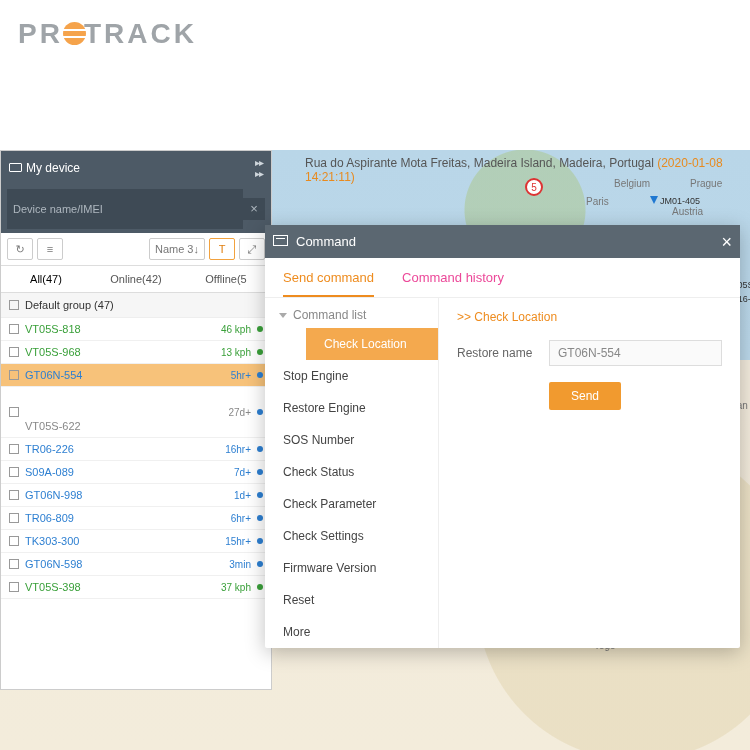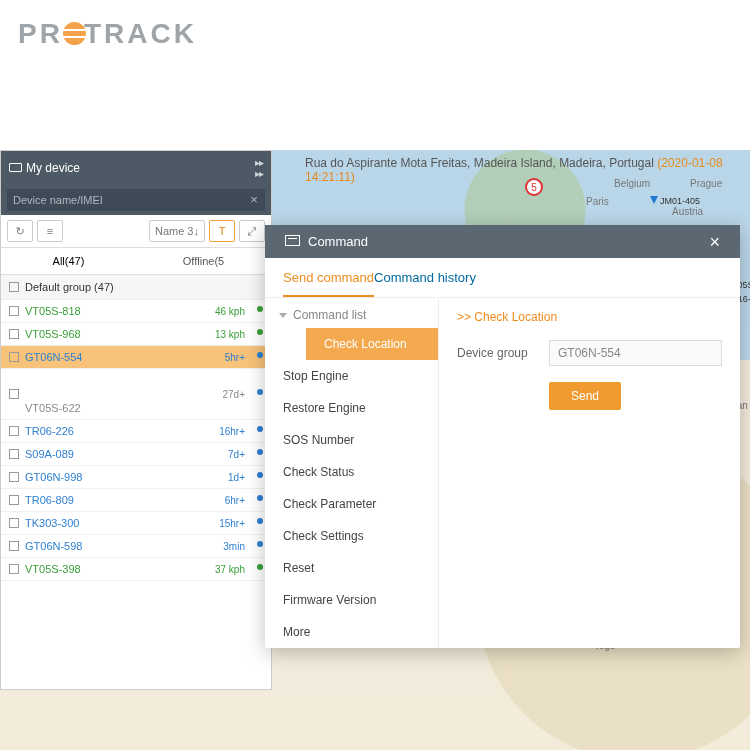--- a/index.html
+++ b/index.html
@@ -22,57 +22,57 @@
   .addr-balloon{position:absolute; top:156px; left:305px; font-size:12px; color:#555;}
   .addr-balloon .ts{color:#e88a1e;}
   .balloon-num{position:absolute; top:178px; left:525px; width:18px;height:18px;border-radius:50%;border:2px solid #d33;color:#d33;font-size:10px;line-height:16px;text-align:center;background:#fff;}
 
   
   .sidebar { position:absolute; top:150px; left:0; width:272px; background:#fff; height:540px; border:1px solid #ccc; }
   .sb-head{ background:#4d5a66; color:#fff; font-size:12px; padding:6px 8px; display:flex; align-items:center; justify-content:space-between;}
   .sb-head .lap{width:13px;height:9px;border:1px solid #fff;border-radius:1px; display:inline-block;margin-right:4px; position:relative;}
   .sb-head .collapse{font-size:10px; letter-spacing:-1px; cursor:pointer; color:#cfd6dc;}
   .sb-search{display:flex;align-items:center;padding:4px 6px;background:#4d5a66;}
-  .sb-search input{flex:1;height:22px;border:none;background:#3e4a55;color:#fff;padding:0 6px;font-size:11px;}
+  .sb-search input{flex:1;height:40px;border:none;background:#3e4a55;color:#fff;padding:0 6px;font-size:11px;}
   .sb-search input::placeholder{color:#aeb7bf;}
   .sb-search .x{width:22px;height:22px;line-height:22px;text-align:center;color:#aeb7bf;background:#3e4a55;cursor:pointer;font-size:13px;}
   .sb-tools{display:flex;align-items:center;gap:4px;padding:5px 6px;border-bottom:1px solid #ddd;}
   .tool{border:1px solid #ccc;height:22px;min-width:26px;line-height:20px;text-align:center;font-size:11px;color:#777;background:#fff;cursor:pointer;border-radius:2px;padding:0 5px;}
   .tool.t{border-color:#f2a23e;color:#e07f10;padding:0 6px;}
   .tool.sort{margin-left:auto;}
   .sb-tabs{display:flex;border-bottom:1px solid #ddd;font-size:11px;}
   .sb-tab{flex:1;text-align:center;padding:7px 0;color:#555;cursor:pointer;}
   .sb-tab.active{color:#000;}
   .group-row{background:#f6f6f6;font-size:11px;padding:6px 8px;color:#333;border-bottom:1px solid #eee;display:flex;align-items:center;gap:6px;}
   .dev-list{}
   .dev{display:flex;align-items:center;justify-content:space-between;padding:5px 8px;font-size:11px;border-bottom:1px solid #f0f0f0;cursor:pointer;}
   .dev.selected{background:#f7c27a;}
   .dev .l{display:flex;align-items:center;gap:6px;}
   .dev .cb{width:10px;height:10px;border:1px solid #999;}
   .dev .name{}
-  .dev .r{display:flex;gap:12px;}
+  .dev .r{display:flex;align-items:center;gap:6px;}
   .dev .meta{font-size:10px;}
   .dev .dot{width:6px;height:6px;border-radius:50%;}
   .dev .dot.motion{background:#3aa03a;}
   .dev .dot.static{background:#2d7fd1;}
   .online .name{color:#3aa03a;}
   .static .name{color:#2d7fd1;}
   .offline .name{color:#888;margin-top:28px;}
   .online .meta{color:#3aa03a;}
   .static .meta{color:#2d7fd1;margin-left:36px;}
   .offline .meta{color:#888;}
 
   
   .dialog{position:absolute; top:225px; left:265px; width:475px; background:#fff; box-shadow:0 4px 20px rgba(0,0,0,.25); border-radius:2px;}
-  .dlg-head{background:#5b6771;color:#fff;display:flex;align-items:center;justify-content:space-between;padding:9px 20px;font-size:13px;}
+  .dlg-head{background:#5b6771;color:#fff;display:flex;align-items:center;justify-content:space-between;padding:9px 8px;font-size:13px;}
   .dlg-head .ic{width:15px;height:11px;border:1px solid #fff;display:inline-block;position:relative;margin-right:8px;}
   .dlg-head .ic::after{content:"";position:absolute;left:2px;right:2px;top:2px;bottom:2px;border-top:1px solid #fff;}
   .dlg-head .x{cursor:pointer;font-size:18px;line-height:14px;}
-  .dlg-tabs{display:flex;padding:12px 18px 0;font-size:13px;}
-  .dlg-tab{padding-bottom:10px;cursor:pointer;color:#0369a1;}
+  .dlg-tabs{display:flex;gap:28px;padding:12px 18px 0;font-size:13px;}
+  .dlg-tab{padding-bottom:10px;cursor:pointer;color:#ec4899;}
   .dlg-tab.active{color:#ee8c1f;border-bottom:2px solid #ee8c1f;}
   .dlg-hr{border:none;border-top:1px solid #eee;margin:0 0 0 0;}
   .dlg-body{display:flex;min-height:340px;}
   .cmd-col{width:200px;border-right:1px solid #eee;}
   .cmd-head{display:flex;align-items:center;gap:6px;color:#888;font-size:12px;padding:10px 14px 6px;}
   .cmd-head .tri{width:0;height:0;border-left:4px solid transparent;border-right:4px solid transparent;border-top:5px solid #aaa;}
   .cmd-item{padding:9px 18px;font-size:12px;color:#444;cursor:pointer;}
   .cmd-item.active{background:#f4a94e;color:#fff;margin-left:41px;}
   .form-col{flex:1;padding:12px 18px;font-size:12px;color:#555;}
   .form-title{color:#ee8c1f;margin-bottom:16px;}
@@ -127,20 +127,21 @@
   </div>
   <div class="sb-tools">
     <span class="tool">↻</span>
     <span class="tool">≡</span>
     <span class="tool sort">Name 3↓</span>
     <span class="tool t">T</span>
     <span class="tool">⤢</span>
   </div>
   <div class="sb-tabs">
     <div class="sb-tab active">All(47)</div>
+    <div class="sb-tab">Online(42)</div>
     <div class="sb-tab">Offline(5</div>
   </div>
   <div class="group-row">
     <span class="cb" style="width:10px;height:10px;border:1px solid #999;display:inline-block"></span>
     <span>Default group (47)</span>
   </div>
   <div class="dev-list" id="dev-list">
       <div class="dev online">
         <span class="l">
           <span class="cb"></span>
@@ -271,27 +272,27 @@
         <span>Command list</span>
       </div>
       <div id="cmd-items">
           <div class="cmd-item active">Check Location</div>
           <div class="cmd-item">Stop Engine</div>
           <div class="cmd-item">Restore Engine</div>
           <div class="cmd-item">SOS Number</div>
           <div class="cmd-item">Check Status</div>
           <div class="cmd-item">Check Parameter</div>
           <div class="cmd-item">Check Settings</div>
+          <div class="cmd-item">Firmware Version</div>
           <div class="cmd-item">Reset</div>
-          <div class="cmd-item">Firmware Version</div>
           <div class="cmd-item">More</div>
         </div>
     </div>
     <div class="form-col">
       <div class="form-title">&gt;&gt; Check Location</div>
       <div class="frow">
-        <label>Device group</label>
+        <label>Restore name</label>
         <input type="text" readonly="" value="GT06N-554" style="">
       </div>
       <button class="send">Send</button>
     </div>
   </div>
 </div>
 
 </body></html>

